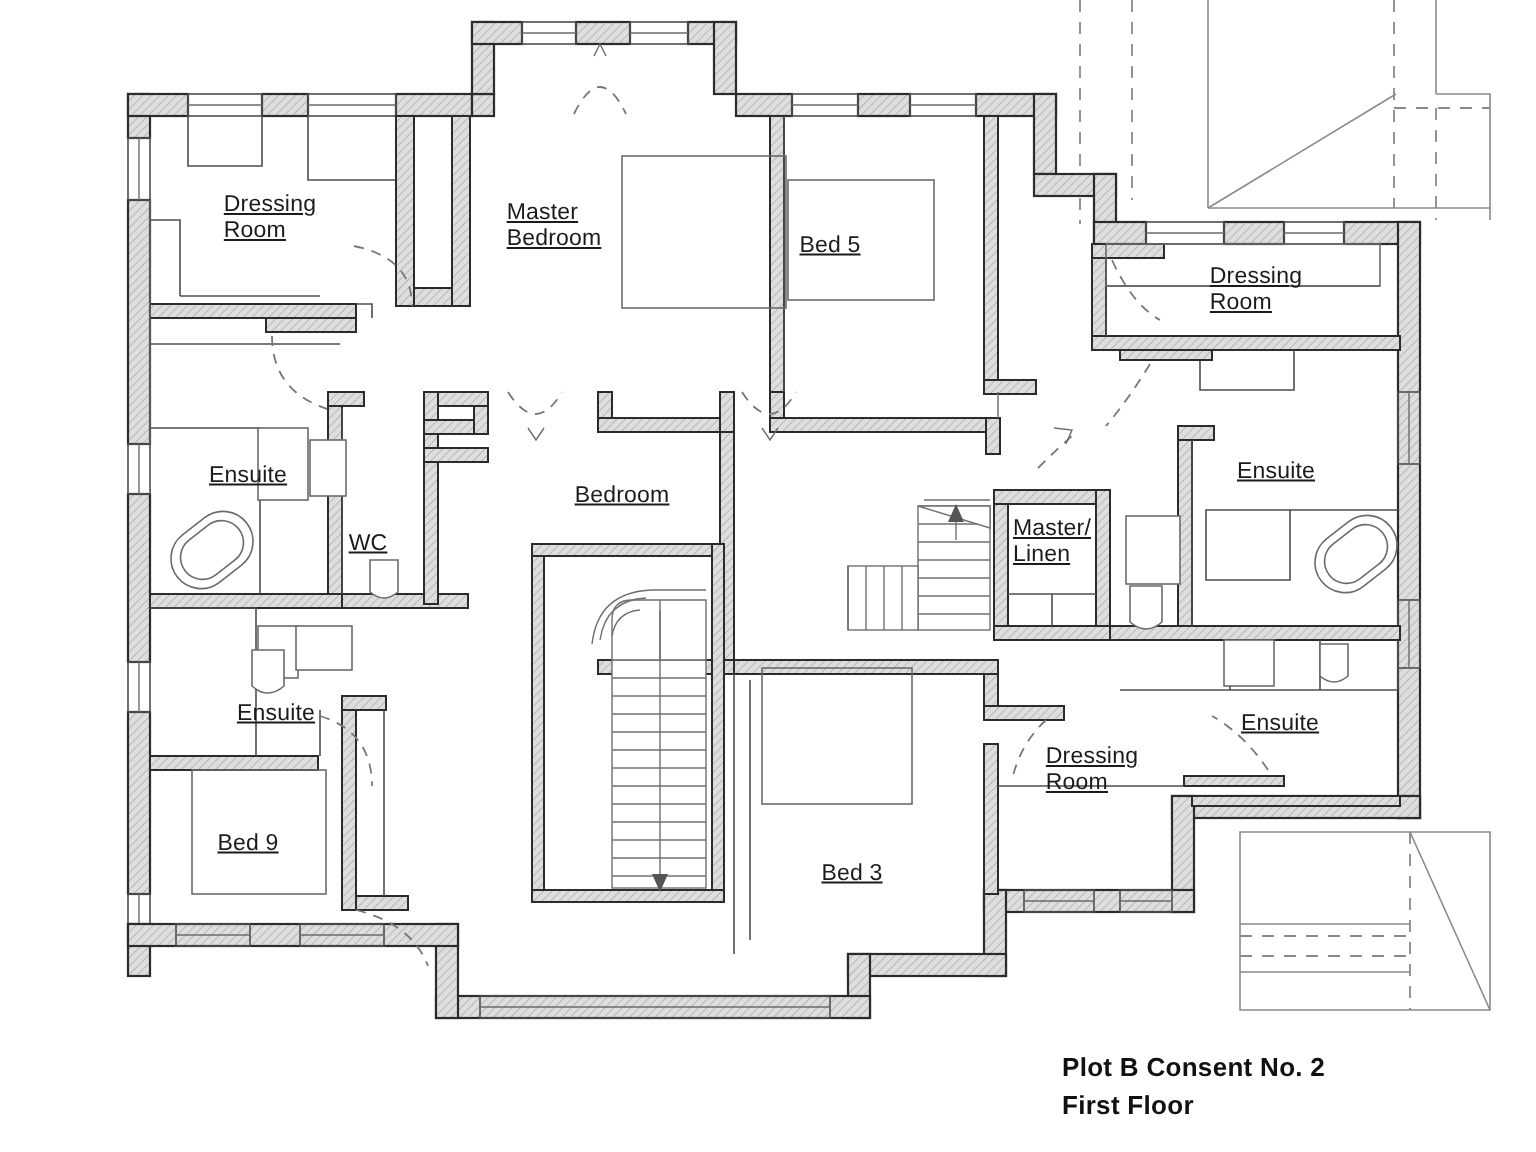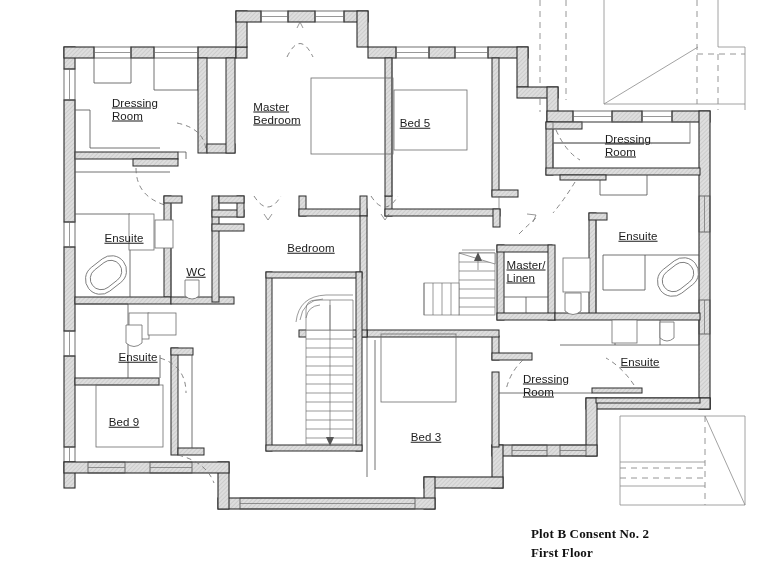--- a/index.html
+++ b/index.html
@@ -46,21 +46,21 @@
     position: absolute;
     left: 531px;
     top: 525px;
     font-family: "Liberation Sans", sans-serif;
     font-size: 13px;
     font-weight: bold;
     color: #111111;
     line-height: 18.5px;
     letter-spacing: 0.15px;
   }
-  .title-block div { white-space: nowrap; font-family: Liberation Serif, serif; }
+  .title-block div { white-space: nowrap; }
 </style>
 </head>
 <body>
 
 <div id="plan-root">
 
   <svg class="plan-svg" viewBox="0 0 768 576" xmlns="http://www.w3.org/2000/svg">
     <defs>
       <pattern id="wallhatch" width="3" height="3" patternUnits="userSpaceOnUse" patternTransform="rotate(45)">
         <rect width="3" height="3" fill="#dedede"></rect>
@@ -463,21 +463,21 @@
   </svg>
 
   <div class="room-label" style="left:135px; top:109px;">Dressing
 Room</div>
   <div class="room-label" style="left:277px; top:113px;">Master
 Bedroom</div>
   <div class="room-label" style="left:415px; top:123px;">Bed 5</div>
   <div class="room-label" style="left:628px; top:145px;">Dressing
 Room</div>
   <div class="room-label" style="left:124px; top:238px;">Ensuite</div>
-  <div class="room-label" style="left:196px; top:272px;">WC</div>
+  <div class="room-label" style="left:184px; top:272px;">WC</div>
   <div class="room-label" style="left:311px; top:248px;">Bedroom</div>
   <div class="room-label" style="left:526px; top:271px;">Master/
 Linen</div>
   <div class="room-label" style="left:638px; top:236px;">Ensuite</div>
   <div class="room-label" style="left:138px; top:357px;">Ensuite</div>
   <div class="room-label" style="left:640px; top:362px;">Ensuite</div>
   <div class="room-label" style="left:546px; top:385px;">Dressing
 Room</div>
   <div class="room-label" style="left:124px; top:422px;">Bed 9</div>
   <div class="room-label" style="left:426px; top:437px;">Bed 3</div>

